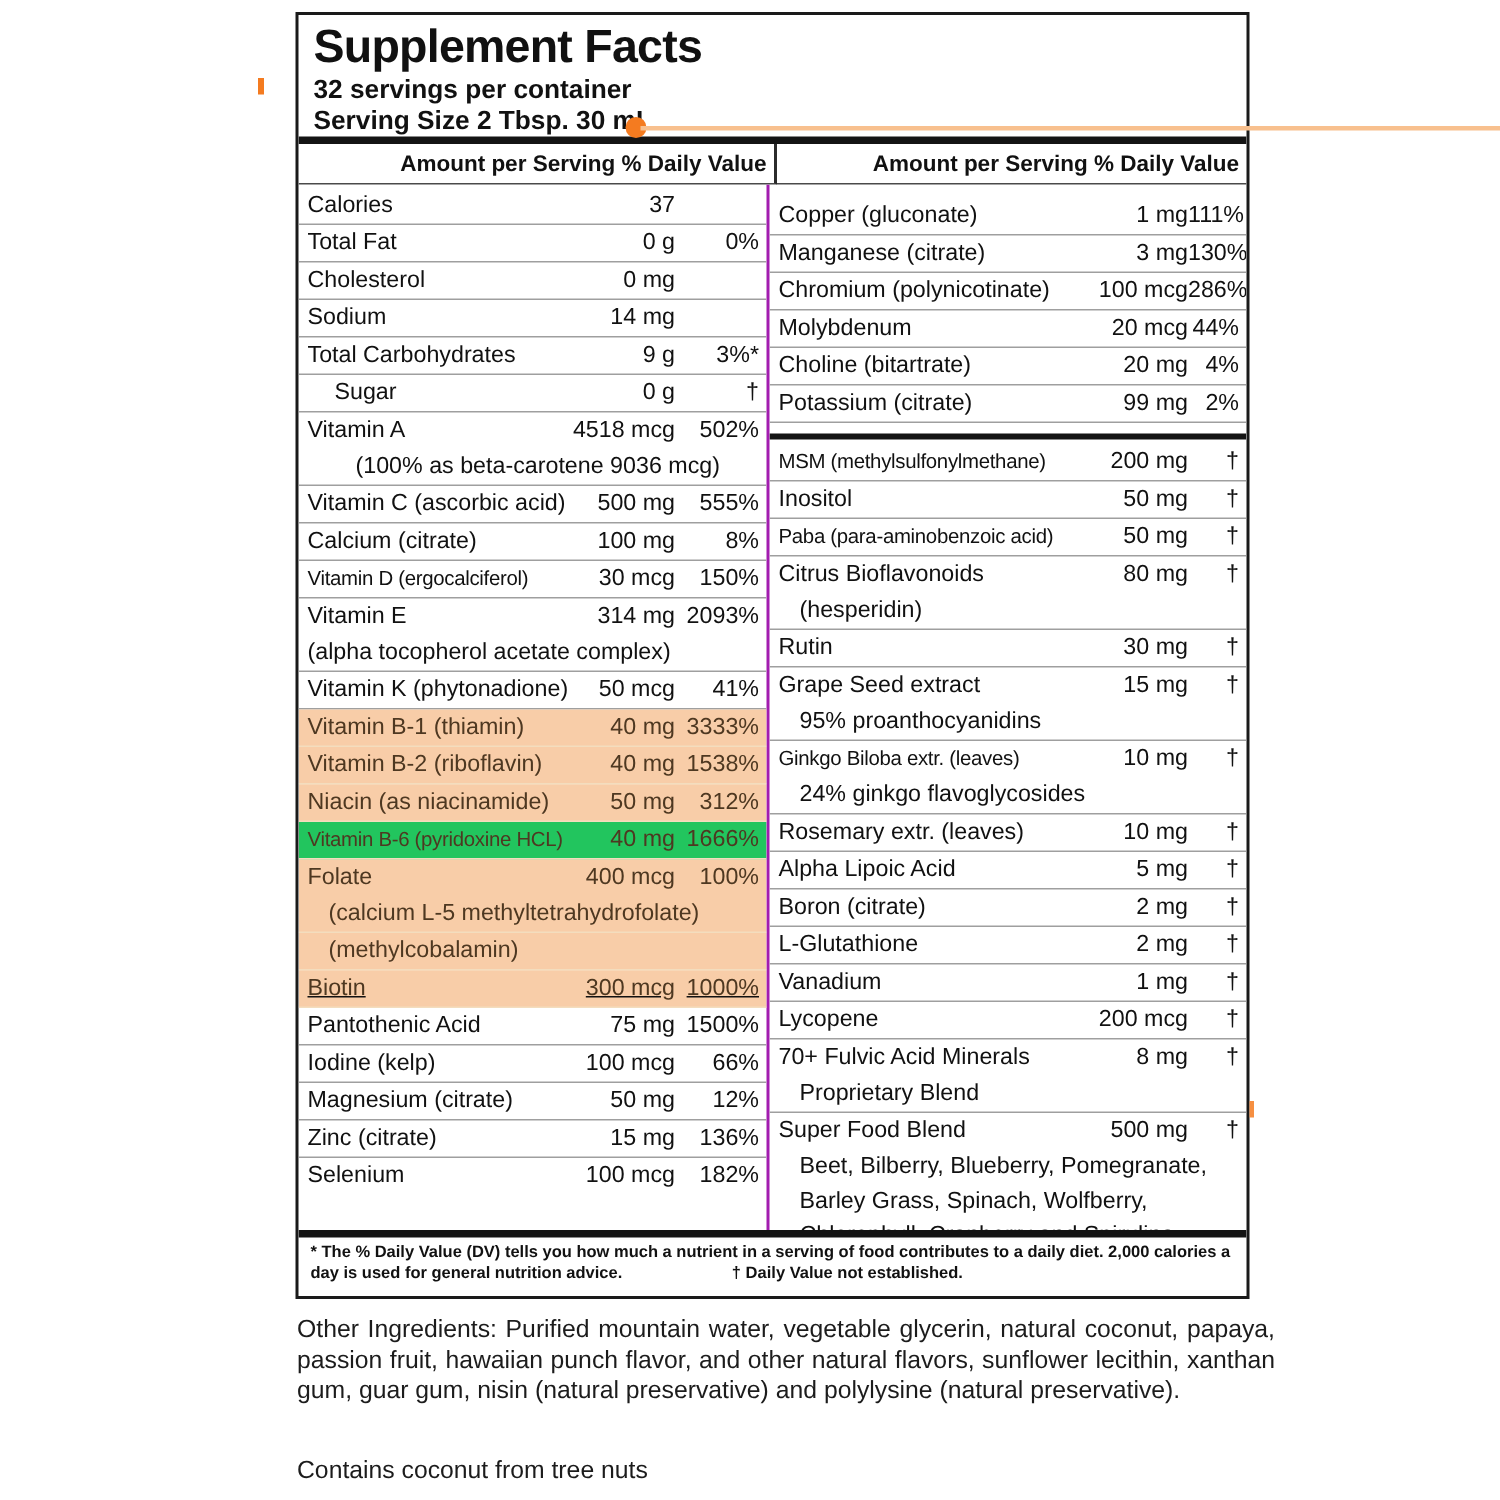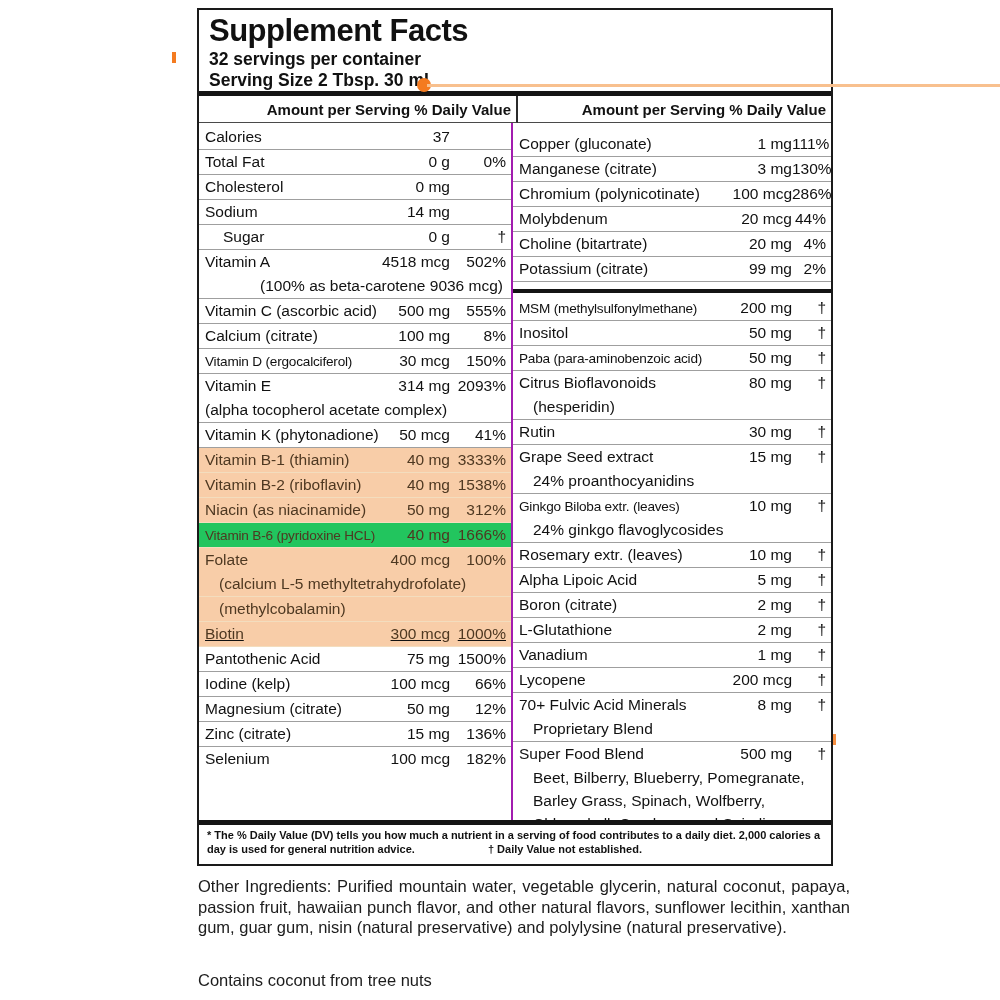--- a/index.html
+++ b/index.html
@@ -34,21 +34,21 @@
   .nline{display:flex;align-items:baseline;height:24px;line-height:24px;padding:0 5px 0 6px;}
   .nline.indent{padding-left:24px;}
   .lbl{font-size:15.5px;white-space:nowrap;}
   .lbl.long{font-size:13.6px;letter-spacing:-0.2px;}
   .amt{margin-left:auto;font-size:15.5px;text-align:right;white-space:nowrap;}
   .pct{text-align:right;font-size:15.5px;white-space:nowrap;flex:none;}
   .col-left .pct{width:56px;}
   .col-right .pct{width:34px;}
   .sub{font-size:15.5px;line-height:23px;padding:0 8px 1px 20px;}
   .sub.flush{padding-left:6px;}
-  .sub.deep{padding-left:38px;text-align:right;}
+  .sub.deep{padding-left:38px;}
 
   .nrow.hl{background:#f8cda8;border-bottom:1px solid #f3ddbe;}
   .nrow.hl .lbl,.nrow.hl .amt,.nrow.hl .pct,.nrow.hl .sub{color:#4e3821;}
 
   .nrow.gap-top{margin-top:9px;}
   .nrow.thick-top{border-top:4px solid #141414;margin-top:7px;padding-top:3px;}
 
   
   .footnote{flex:1;padding:4px 8px 2px 8px;font-size:11px;font-weight:700;line-height:13.5px;}
   .dagger-note{display:inline-block;margin-left:70px;}
@@ -108,20 +108,27 @@
             </div>
           </div>
           <div class="nrow">
             <div class="nline">
               <span class="lbl">Sodium</span>
               <span class="amt">14 mg</span>
               <span class="pct"></span>
             </div>
           </div>
           <div class="nrow">
+            <div class="nline">
+              <span class="lbl">Total Carbohydrates</span>
+              <span class="amt">9 g</span>
+              <span class="pct">3%*</span>
+            </div>
+          </div>
+          <div class="nrow">
             <div class="nline indent">
               <span class="lbl">Sugar</span>
               <span class="amt">0 g</span>
               <span class="pct">†</span>
             </div>
           </div>
           <div class="nrow">
             <div class="nline">
               <span class="lbl">Vitamin A</span>
               <span class="amt">4518 mcg</span>
@@ -325,21 +332,21 @@
               <span class="amt">30 mg</span>
               <span class="pct">†</span>
             </div>
           </div>
           <div class="nrow">
             <div class="nline">
               <span class="lbl">Grape Seed extract</span>
               <span class="amt">15 mg</span>
               <span class="pct">†</span>
             </div>
-            <div class="sub">24% proanthocyanidins</div>
+            <div class="sub">95% proanthocyanidins</div>
           </div>
           <div class="nrow">
             <div class="nline">
               <span class="lbl long">Ginkgo Biloba extr. (leaves)</span>
               <span class="amt">10 mg</span>
               <span class="pct">†</span>
             </div>
             <div class="sub">24% ginkgo flavoglycosides</div>
           </div>
           <div class="nrow">

